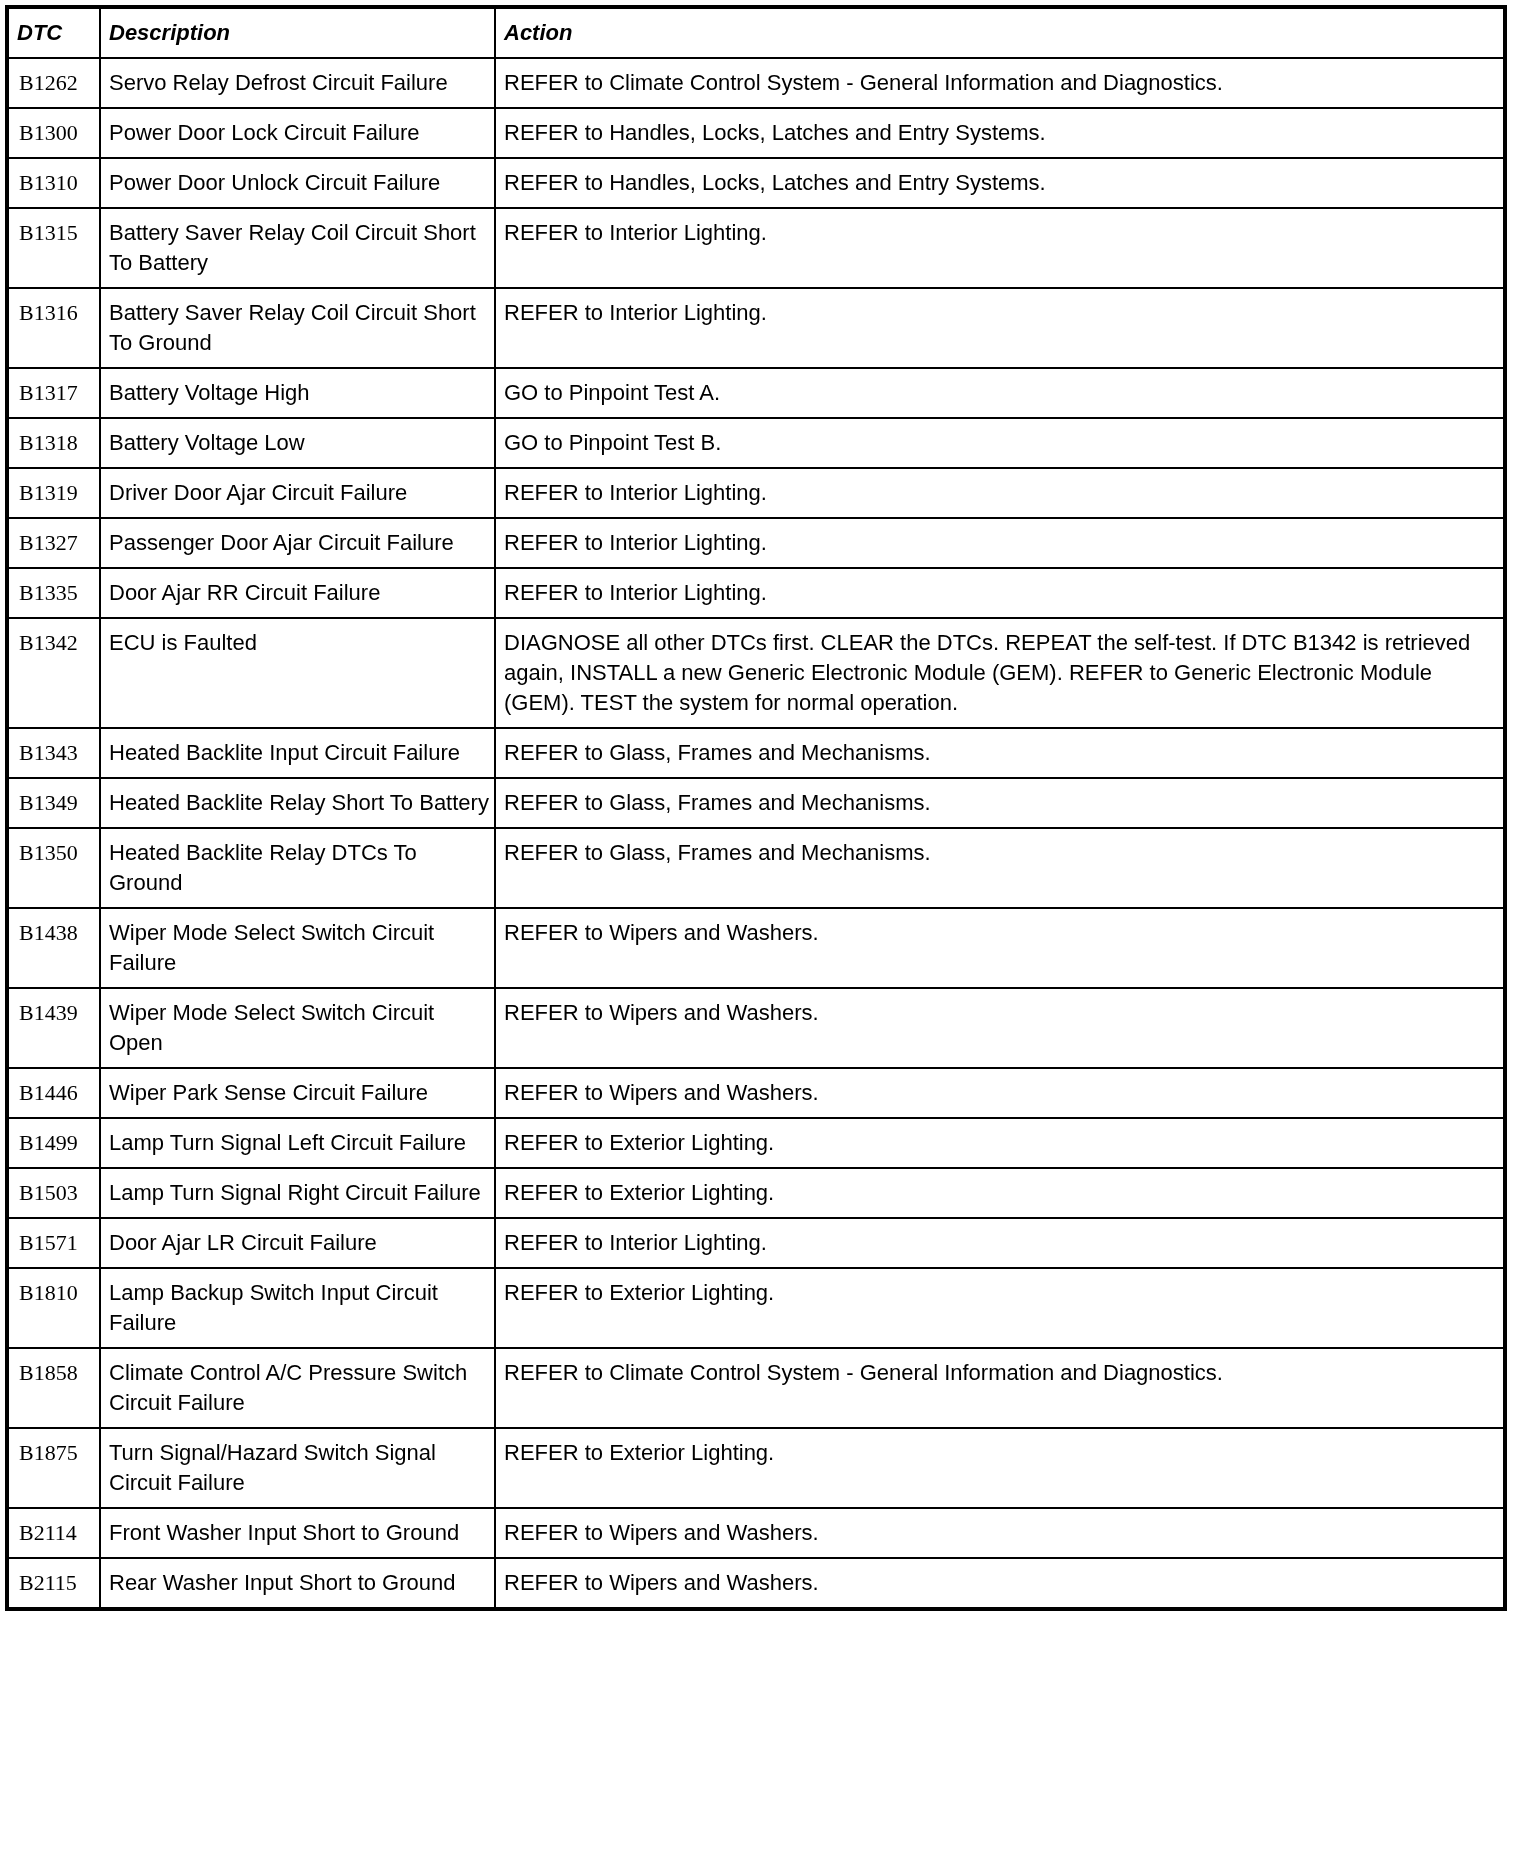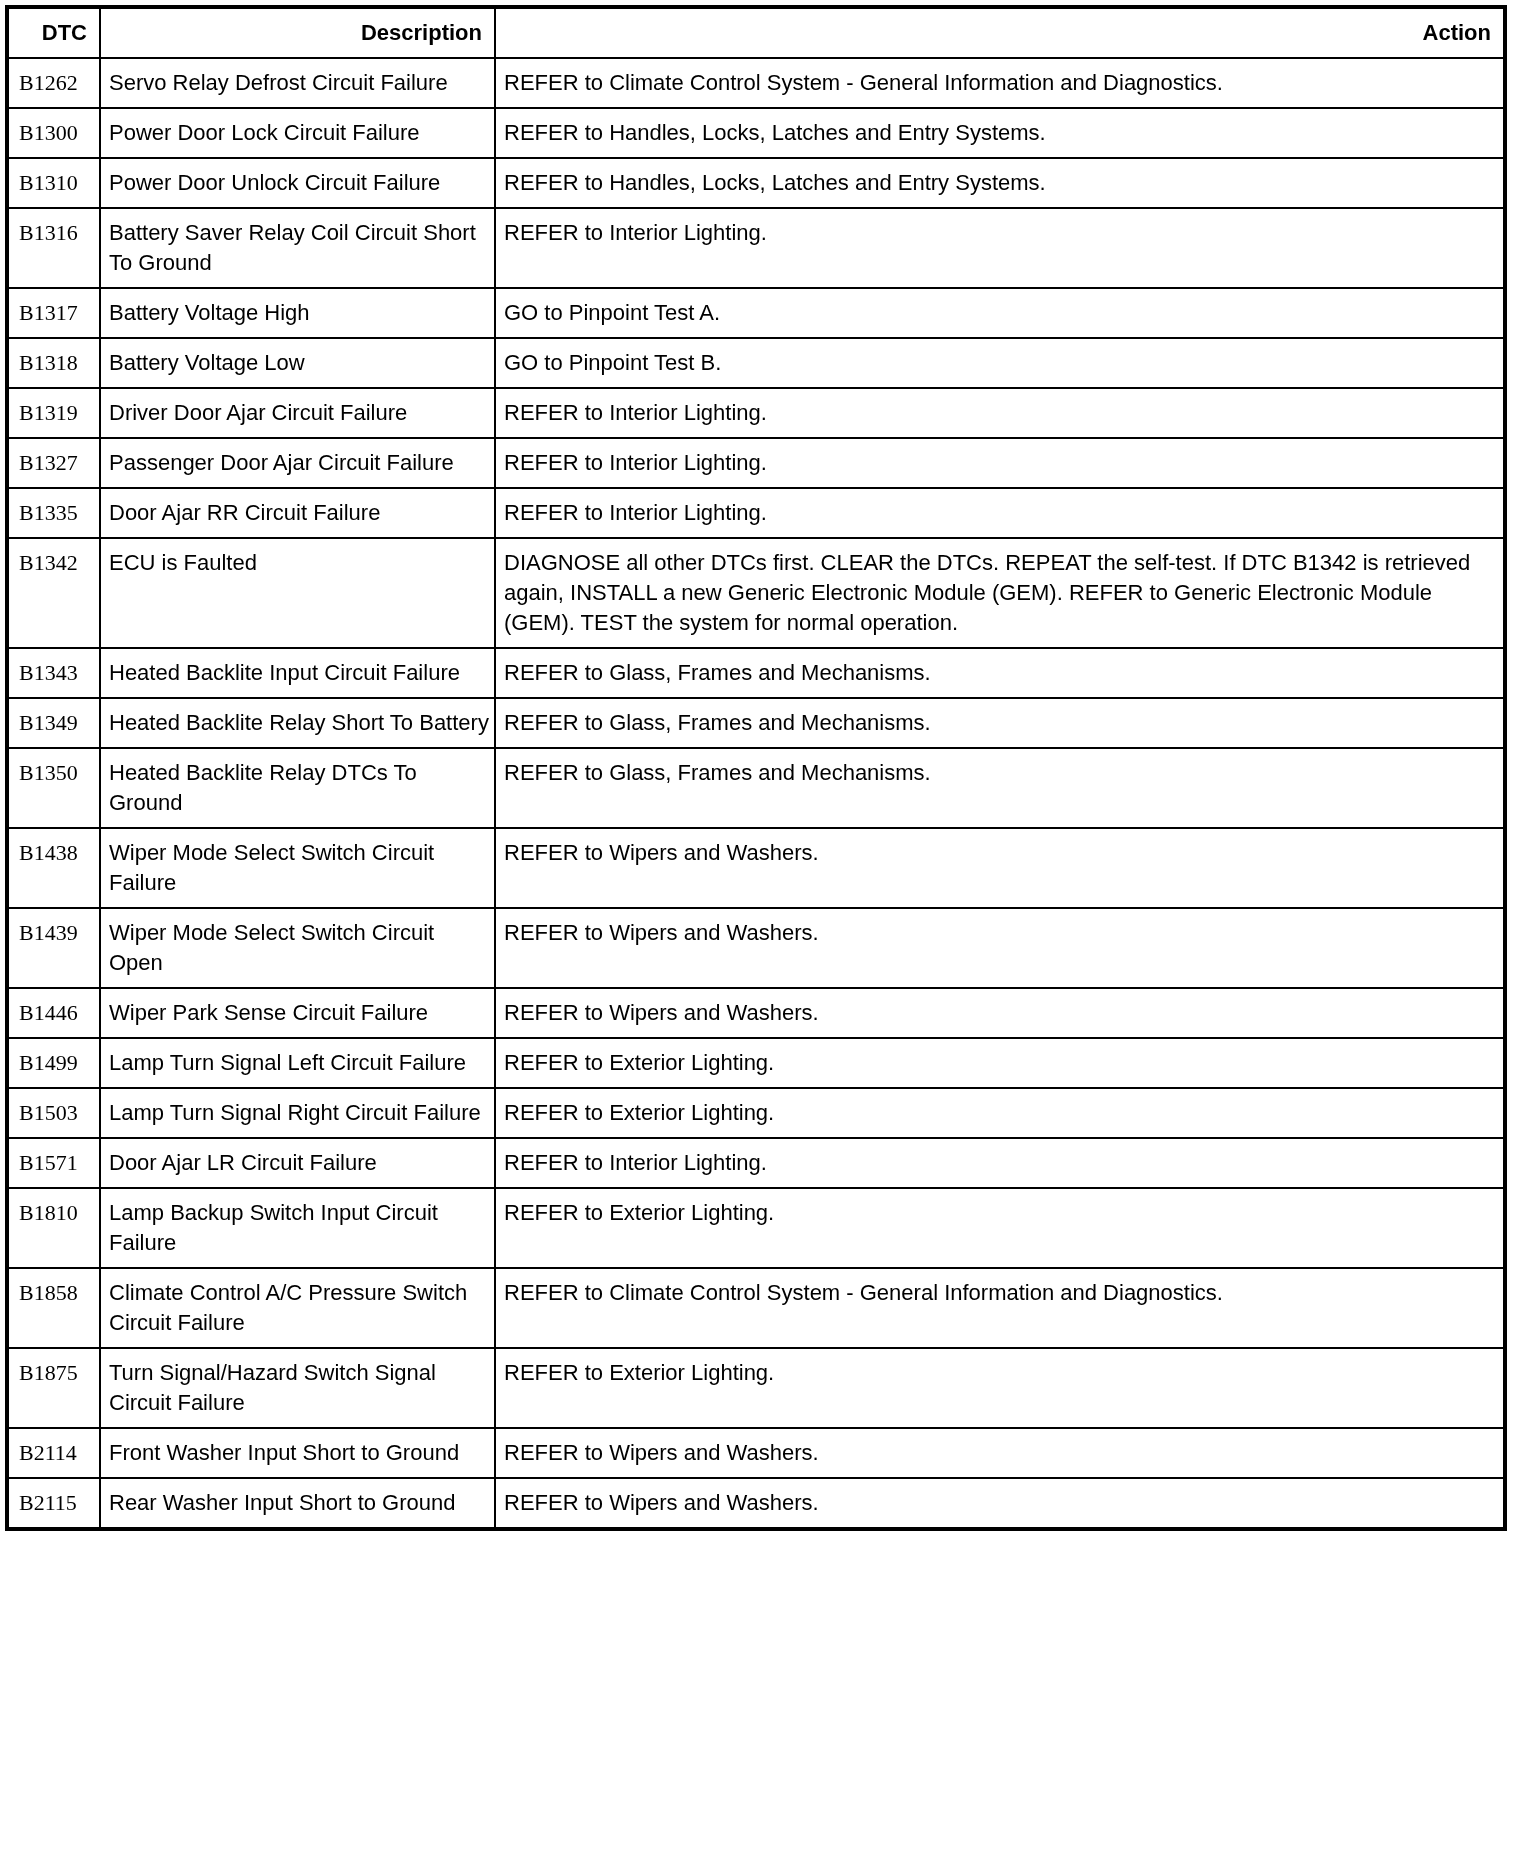--- a/index.html
+++ b/index.html
@@ -31,22 +31,23 @@
     border: 2px solid #000;
     vertical-align: top;
     font-size: 22px;
     line-height: 30px;
     padding: 9px 8px 9px 8px;
     text-align: left;
     word-wrap: break-word;
   }
   .dtc-table th {
     font-weight: bold;
-    text-align: right;
-    padding: 9px 12px 9px 8px;
+    text-align: left;
+    padding: 9px 24px 9px 8px;
+    font-style: italic;
   }
   .dtc-table td.dtc-code {
     padding-left: 10px;
     padding-right: 4px;
     font-family: Liberation Serif, serif;
   }
   .dtc-table td.desc {
     padding-right: 4px;
   }
 </style>
@@ -74,20 +75,25 @@
       </tr>
     <tr>
         <td class="dtc-code">B1300</td>
         <td class="desc">Power Door Lock Circuit Failure</td>
         <td>REFER to Handles, Locks, Latches and Entry Systems.</td>
       </tr>
     <tr>
         <td class="dtc-code">B1310</td>
         <td class="desc">Power Door Unlock Circuit Failure</td>
         <td>REFER to Handles, Locks, Latches and Entry Systems.</td>
+      </tr>
+    <tr>
+        <td class="dtc-code">B1315</td>
+        <td class="desc">Battery Saver Relay Coil Circuit Short To Battery</td>
+        <td>REFER to Interior Lighting.</td>
       </tr>
     <tr>
         <td class="dtc-code">B1316</td>
         <td class="desc">Battery Saver Relay Coil Circuit Short To Ground</td>
         <td>REFER to Interior Lighting.</td>
       </tr>
     <tr>
         <td class="dtc-code">B1317</td>
         <td class="desc">Battery Voltage High</td>
         <td>GO to Pinpoint Test A.</td>

